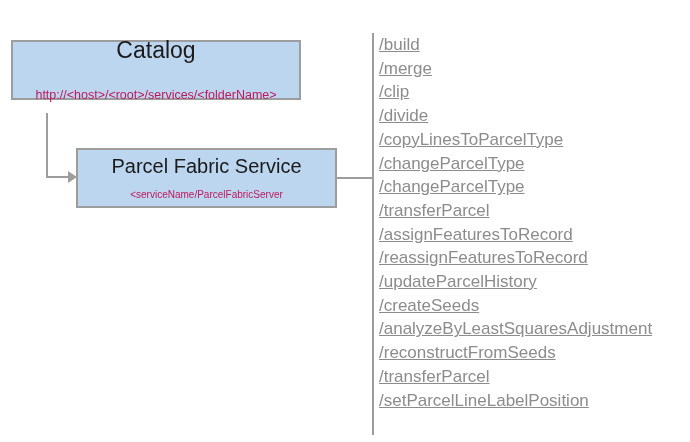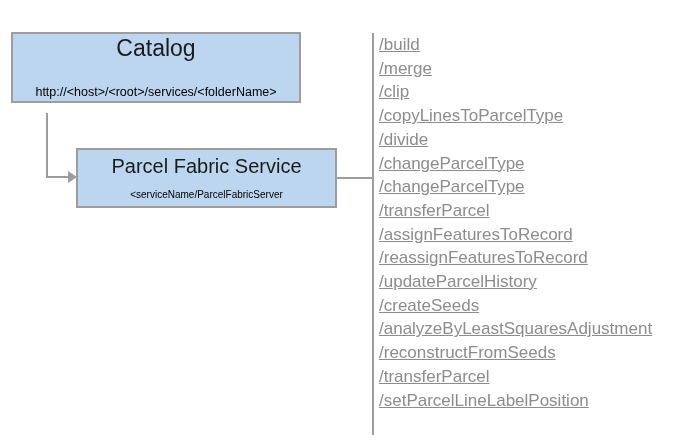--- a/index.html
+++ b/index.html
@@ -30,29 +30,29 @@
     align-items: center;
     justify-content: center;
     text-align: center;
   }
   .node-title {
     color: #1b1b1b;
     line-height: 1.05;
     white-space: nowrap;
   }
   .node-sub {
-    color: #000000;
+    color: #be185d;
     white-space: nowrap;
   }
 
   #node-catalog {
     left: 11px;
-    top: 32px;
+    top: 40px;
     width: 290px;
-    height: 71px;
+    height: 60px;
     gap: 22px;
   }
   #node-catalog .node-title {
     font-size: 23px;
     margin-bottom: 3px;
   }
   #node-catalog .node-sub {
     font-size: 12.5px;
   }
 
@@ -151,22 +151,22 @@
   <div class="line" id="conn-down"></div>
   <div class="line" id="conn-right"></div>
   <div id="conn-arrow"></div>
   <div class="line" id="conn-stub"></div>
   <div class="line" id="list-rule"></div>
 
   <ul id="ops-list">
       <li>/build</li>
       <li>/merge</li>
       <li>/clip</li>
+      <li>/divide</li>
       <li>/copyLinesToParcelType</li>
-      <li>/divide</li>
       <li>/changeParcelType</li>
       <li>/changeParcelType</li>
       <li>/transferParcel</li>
       <li>/assignFeaturesToRecord</li>
       <li>/reassignFeaturesToRecord</li>
       <li>/updateParcelHistory</li>
       <li>/createSeeds</li>
       <li>/analyzeByLeastSquaresAdjustment</li>
       <li>/reconstructFromSeeds</li>
       <li>/transferParcel</li>

